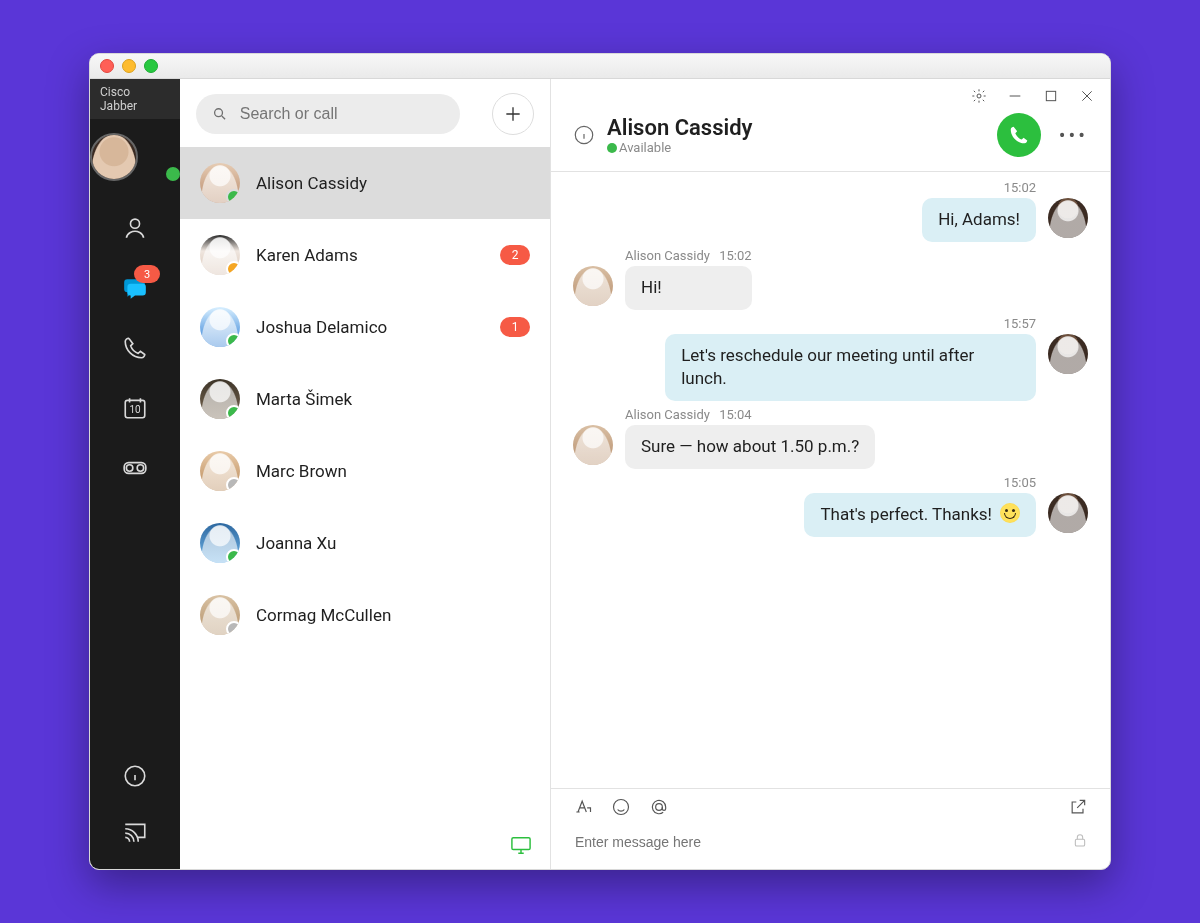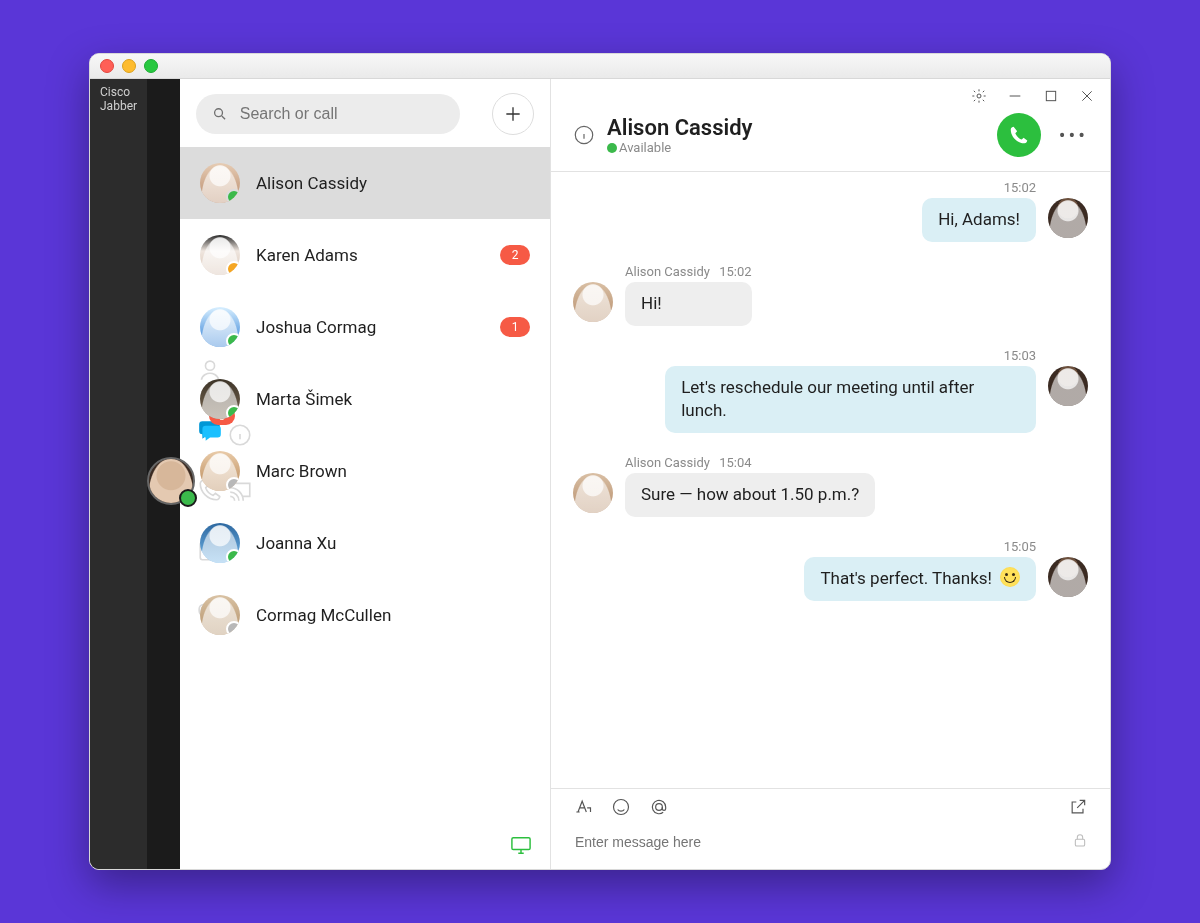--- a/index.html
+++ b/index.html
@@ -41,21 +41,21 @@
     border-bottom:1px solid #d8d8d8;
   }
   .traffic{width:12px;height:12px;border-radius:50%;}
   .tl-red{background:#ff5f57;border:.5px solid #e1463e;}
   .tl-yellow{background:#febc2e;border:.5px solid #daa11e;}
   .tl-green{background:#28c840;border:.5px solid #1dab33;}
   .app-body{flex:1;display:flex;min-height:0;}
   
   .nav-rail{
     width:90px;background:var(--sidebar-dark);
-    display:flex;flex-direction:row;align-items:center;
+    display:flex;flex-direction:column;
     color:#ddd;
   }
   .rail-title{
     align-self:stretch;background:var(--sidebar-dark-top);
     font-size:12px;color:#cfcfcf;padding:6px 10px;
   }
   .rail-avatar{
     margin-top:14px;width:44px;height:44px;border-radius:50%;
     background:radial-gradient(circle at 50% 25%,#6b4f3c 0 28%,#3b2b22 29% 100%);
     border:2px solid #666;position:relative;overflow:hidden;
@@ -119,21 +119,21 @@
   .chat-header{display:flex;align-items:center;gap:12px;padding:6px 22px 14px;border-bottom:1px solid var(--border);}
   .info-circle{width:22px;height:22px;color:#666;}
   .info-circle svg{width:22px;height:22px;stroke:#666;fill:none;stroke-width:1.3;}
   .hdr-title{font-size:22px;font-weight:600;}
   .hdr-status{display:flex;align-items:center;gap:2px;color:var(--text-muted);font-size:13px;}
   .hdr-status .dot{width:10px;height:10px;border-radius:50%;background:var(--presence-green);}
   .hdr-right{margin-left:auto;display:flex;align-items:center;gap:18px;}
   .call-btn{width:44px;height:44px;border-radius:50%;background:#2cbf3e;display:flex;align-items:center;justify-content:center;}
   .call-btn svg{width:22px;height:22px;fill:#fff;}
   .more-dots{font-size:20px;letter-spacing:3px;color:#555;}
-  .messages{flex:1;overflow:auto;padding:8px 22px 0;display:flex;flex-direction:column;gap:22px;}
+  .messages{flex:1;overflow:auto;padding:8px 22px 0;display:flex;flex-direction:column;gap:6px;}
   .msg-row{display:flex;align-items:flex-start;gap:12px;}
   .msg-row.out{justify-content:flex-end;}
   .msg-row.out .mavatar{order:2;}
   .msg-row.out .mcol{align-items:flex-end;}
   .mavatar{width:40px;height:40px;border-radius:50%;flex:none;overflow:hidden;
     background:linear-gradient(180deg,#d9bfa4 0%,#b68e6c 100%);position:relative;margin-top:18px;}
   .mavatar::before{content:"";position:absolute;inset:0;
     background:radial-gradient(circle at 50% 32%,rgba(255,255,255,.7) 0 10px,transparent 11px),
                radial-gradient(ellipse at 50% 90%,rgba(255,255,255,.6) 0 18px,transparent 19px);}
   .mavatar.out{background:radial-gradient(circle at 50% 25%,#6b4f3c 0 28%,#3b2b22 29% 100%);}
@@ -253,21 +253,21 @@
             <div class="avatar av2">
               <div class="pdot orange"></div>
             </div>
             <div class="cname">Karen Adams</div>
             <div class="cbadge">2</div>
           </div>
           <div class="contact">
             <div class="avatar av3">
               <div class="pdot green"></div>
             </div>
-            <div class="cname">Joshua Cormag</div>
+            <div class="cname">Joshua Delamico</div>
             <div class="cbadge">1</div>
           </div>
           <div class="contact">
             <div class="avatar av4">
               <div class="pdot green"></div>
             </div>
             <div class="cname">Marta Šimek</div>
           </div>
           <div class="contact">
             <div class="avatar av5">
@@ -357,21 +357,21 @@
           <div class="msg-row in">
             <div class="mavatar "></div>
             <div class="mcol">
               <div class="mmeta"><span>Alison Cassidy</span> <span class="mtime">15:02</span></div>
               <div class="bubble in"><span>Hi!</span></div>
             </div>
           </div>
           <div class="msg-row out">
             <div class="mavatar out"></div>
             <div class="mcol">
-              <div class="mmeta"><span class="mtime">15:03</span></div>
+              <div class="mmeta"><span class="mtime">15:57</span></div>
               <div class="bubble out"><span>Let's reschedule our meeting until after lunch.</span></div>
             </div>
           </div>
           <div class="msg-row in">
             <div class="mavatar "></div>
             <div class="mcol">
               <div class="mmeta"><span>Alison Cassidy</span> <span class="mtime">15:04</span></div>
               <div class="bubble in"><span>Sure — how about 1.50 p.m.?</span></div>
             </div>
           </div>

